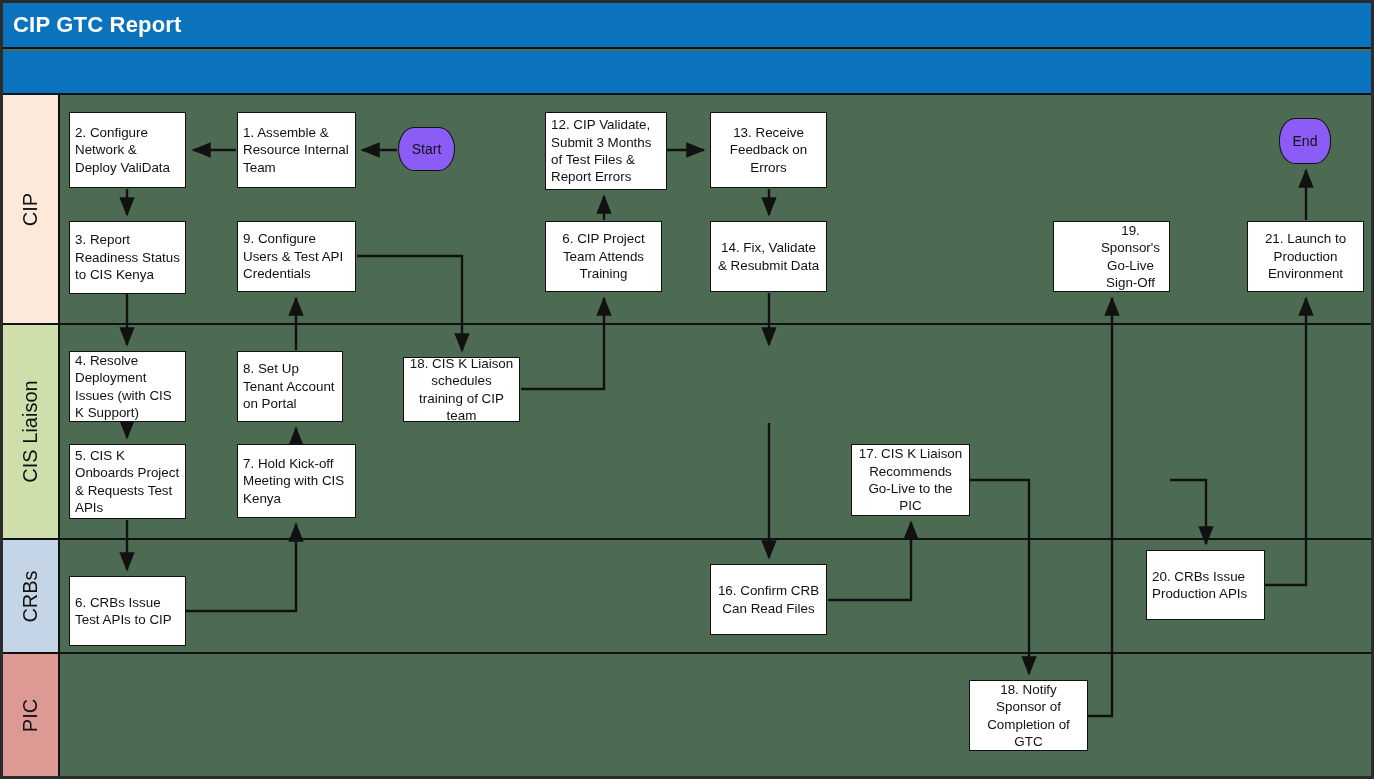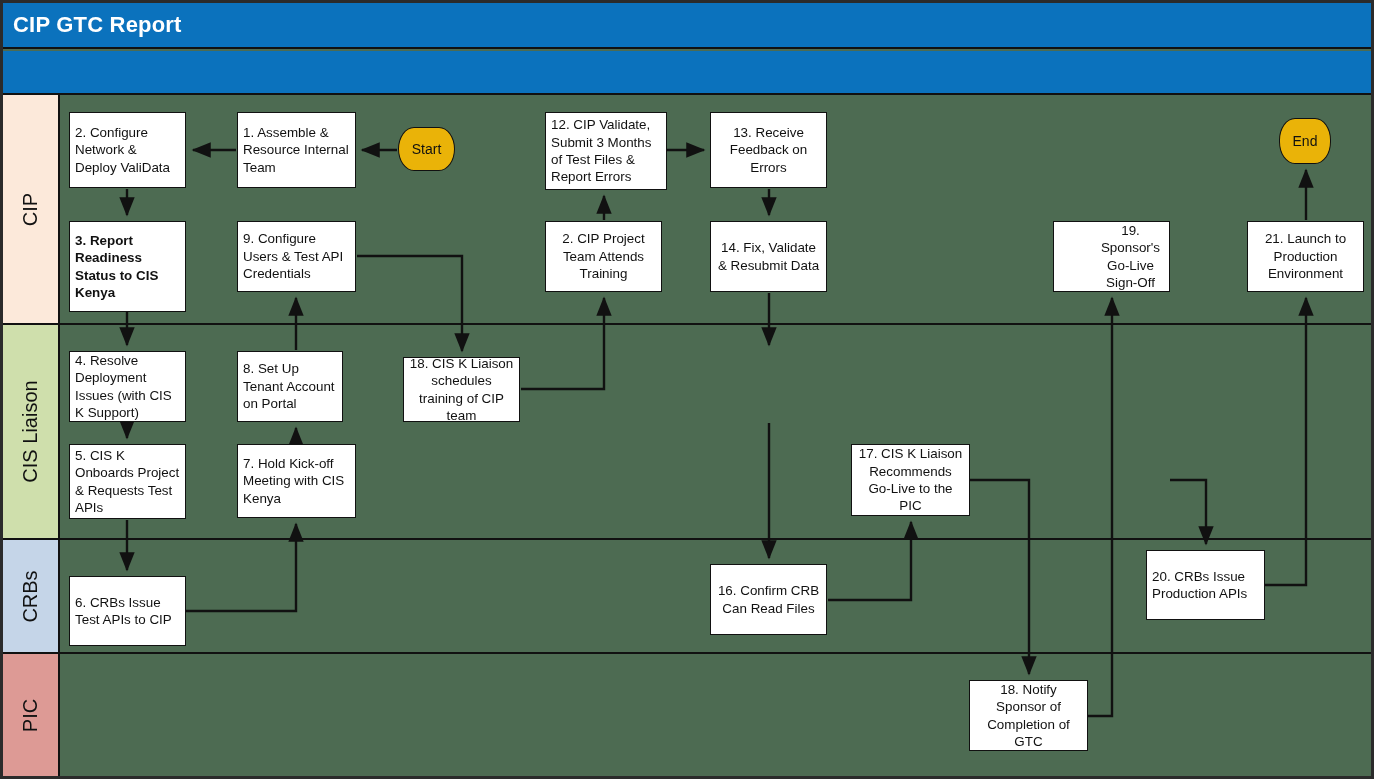--- a/index.html
+++ b/index.html
@@ -65,21 +65,21 @@
     font-size:13.4px;
     line-height:1.30;
     color:#111;
     padding:3px 5px;
     z-index:5;
   }
   .node.center{justify-content:center;text-align:center;}
   .node.left{justify-content:flex-start;text-align:left;}
   .terminator{
     position:absolute;
-    background:#eab308;
+    background:#8b5cf6;
     border:1.8px solid #111;
     border-radius:16px/22px;
     box-sizing:border-box;
     display:flex;align-items:center;justify-content:center;
     font-size:14px;color:#111;
     z-index:5;
   }
   #wires{position:absolute;left:0;top:0;width:1374px;height:779px;z-index:3;pointer-events:none;}
 </style>
 </head>
@@ -152,21 +152,21 @@
   <div class="terminator" style="left:1279px;top:118px;width:52px;height:46px;">
     <span>End</span>
   </div>
 
   <div class="node left" style="left:237px;top:112px;width:119px;height:76px;">
       <span>1. Assemble &amp; Resource Internal Team</span>
     </div>
   <div class="node left" style="left:69px;top:112px;width:117px;height:76px;">
       <span>2. Configure Network &amp; Deploy ValiData</span>
     </div>
-  <div class="node left" style="left:69px;top:221px;width:117px;height:91px;font-weight:bold;">
+  <div class="node left" style="left:69px;top:221px;width:117px;height:73px;">
       <span>3. Report Readiness Status to CIS Kenya</span>
     </div>
   <div class="node left" style="left:69px;top:351px;width:117px;height:71px;">
       <span>4. Resolve Deployment Issues (with CIS K Support)</span>
     </div>
   <div class="node left" style="left:69px;top:444px;width:117px;height:75px;">
       <span>5. CIS K Onboards Project &amp; Requests Test APIs</span>
     </div>
   <div class="node left" style="left:69px;top:576px;width:117px;height:70px;">
       <span>6. CRBs Issue Test APIs to CIP</span>
@@ -177,21 +177,21 @@
   <div class="node left" style="left:237px;top:351px;width:106px;height:71px;">
       <span>8. Set Up Tenant Account on Portal</span>
     </div>
   <div class="node left" style="left:237px;top:221px;width:119px;height:71px;">
       <span>9. Configure Users &amp; Test API Credentials</span>
     </div>
   <div class="node center" style="left:403px;top:357px;width:117px;height:65px;">
       <span>18. CIS K Liaison schedules training of CIP team</span>
     </div>
   <div class="node center" style="left:545px;top:221px;width:117px;height:71px;">
-      <span>2. CIP Project Team Attends Training</span>
+      <span>6. CIP Project Team Attends Training</span>
     </div>
   <div class="node left" style="left:545px;top:112px;width:122px;height:78px;">
       <span>12. CIP Validate, Submit 3 Months of Test Files &amp; Report Errors</span>
     </div>
   <div class="node center" style="left:710px;top:112px;width:117px;height:76px;">
       <span>13. Receive Feedback on Errors</span>
     </div>
   <div class="node center" style="left:710px;top:221px;width:117px;height:71px;">
       <span>14. Fix, Validate &amp; Resubmit Data</span>
     </div>

